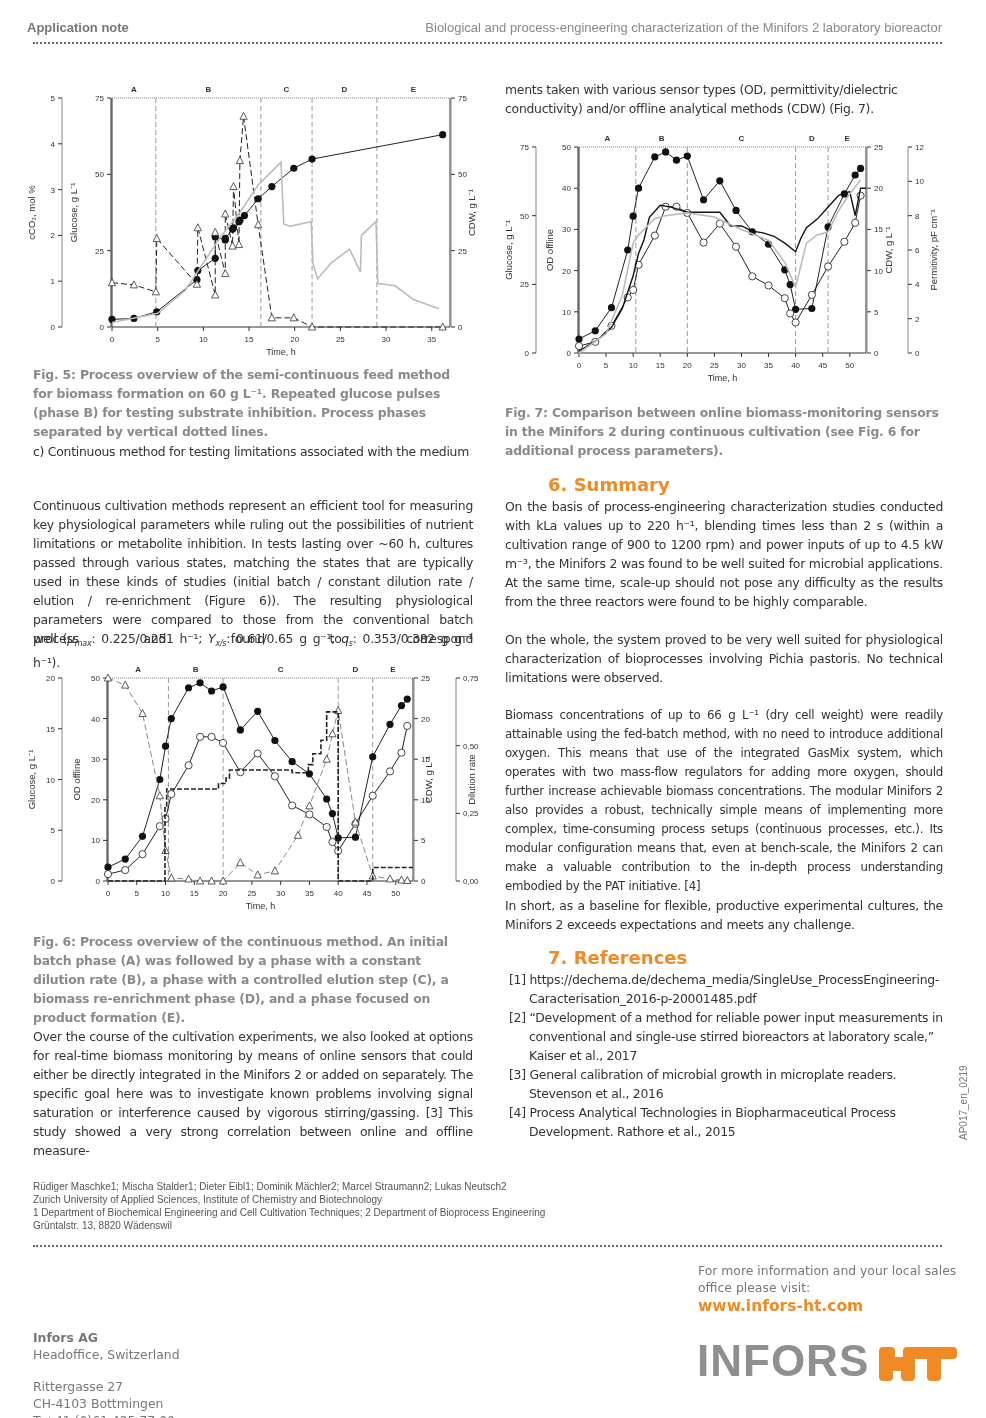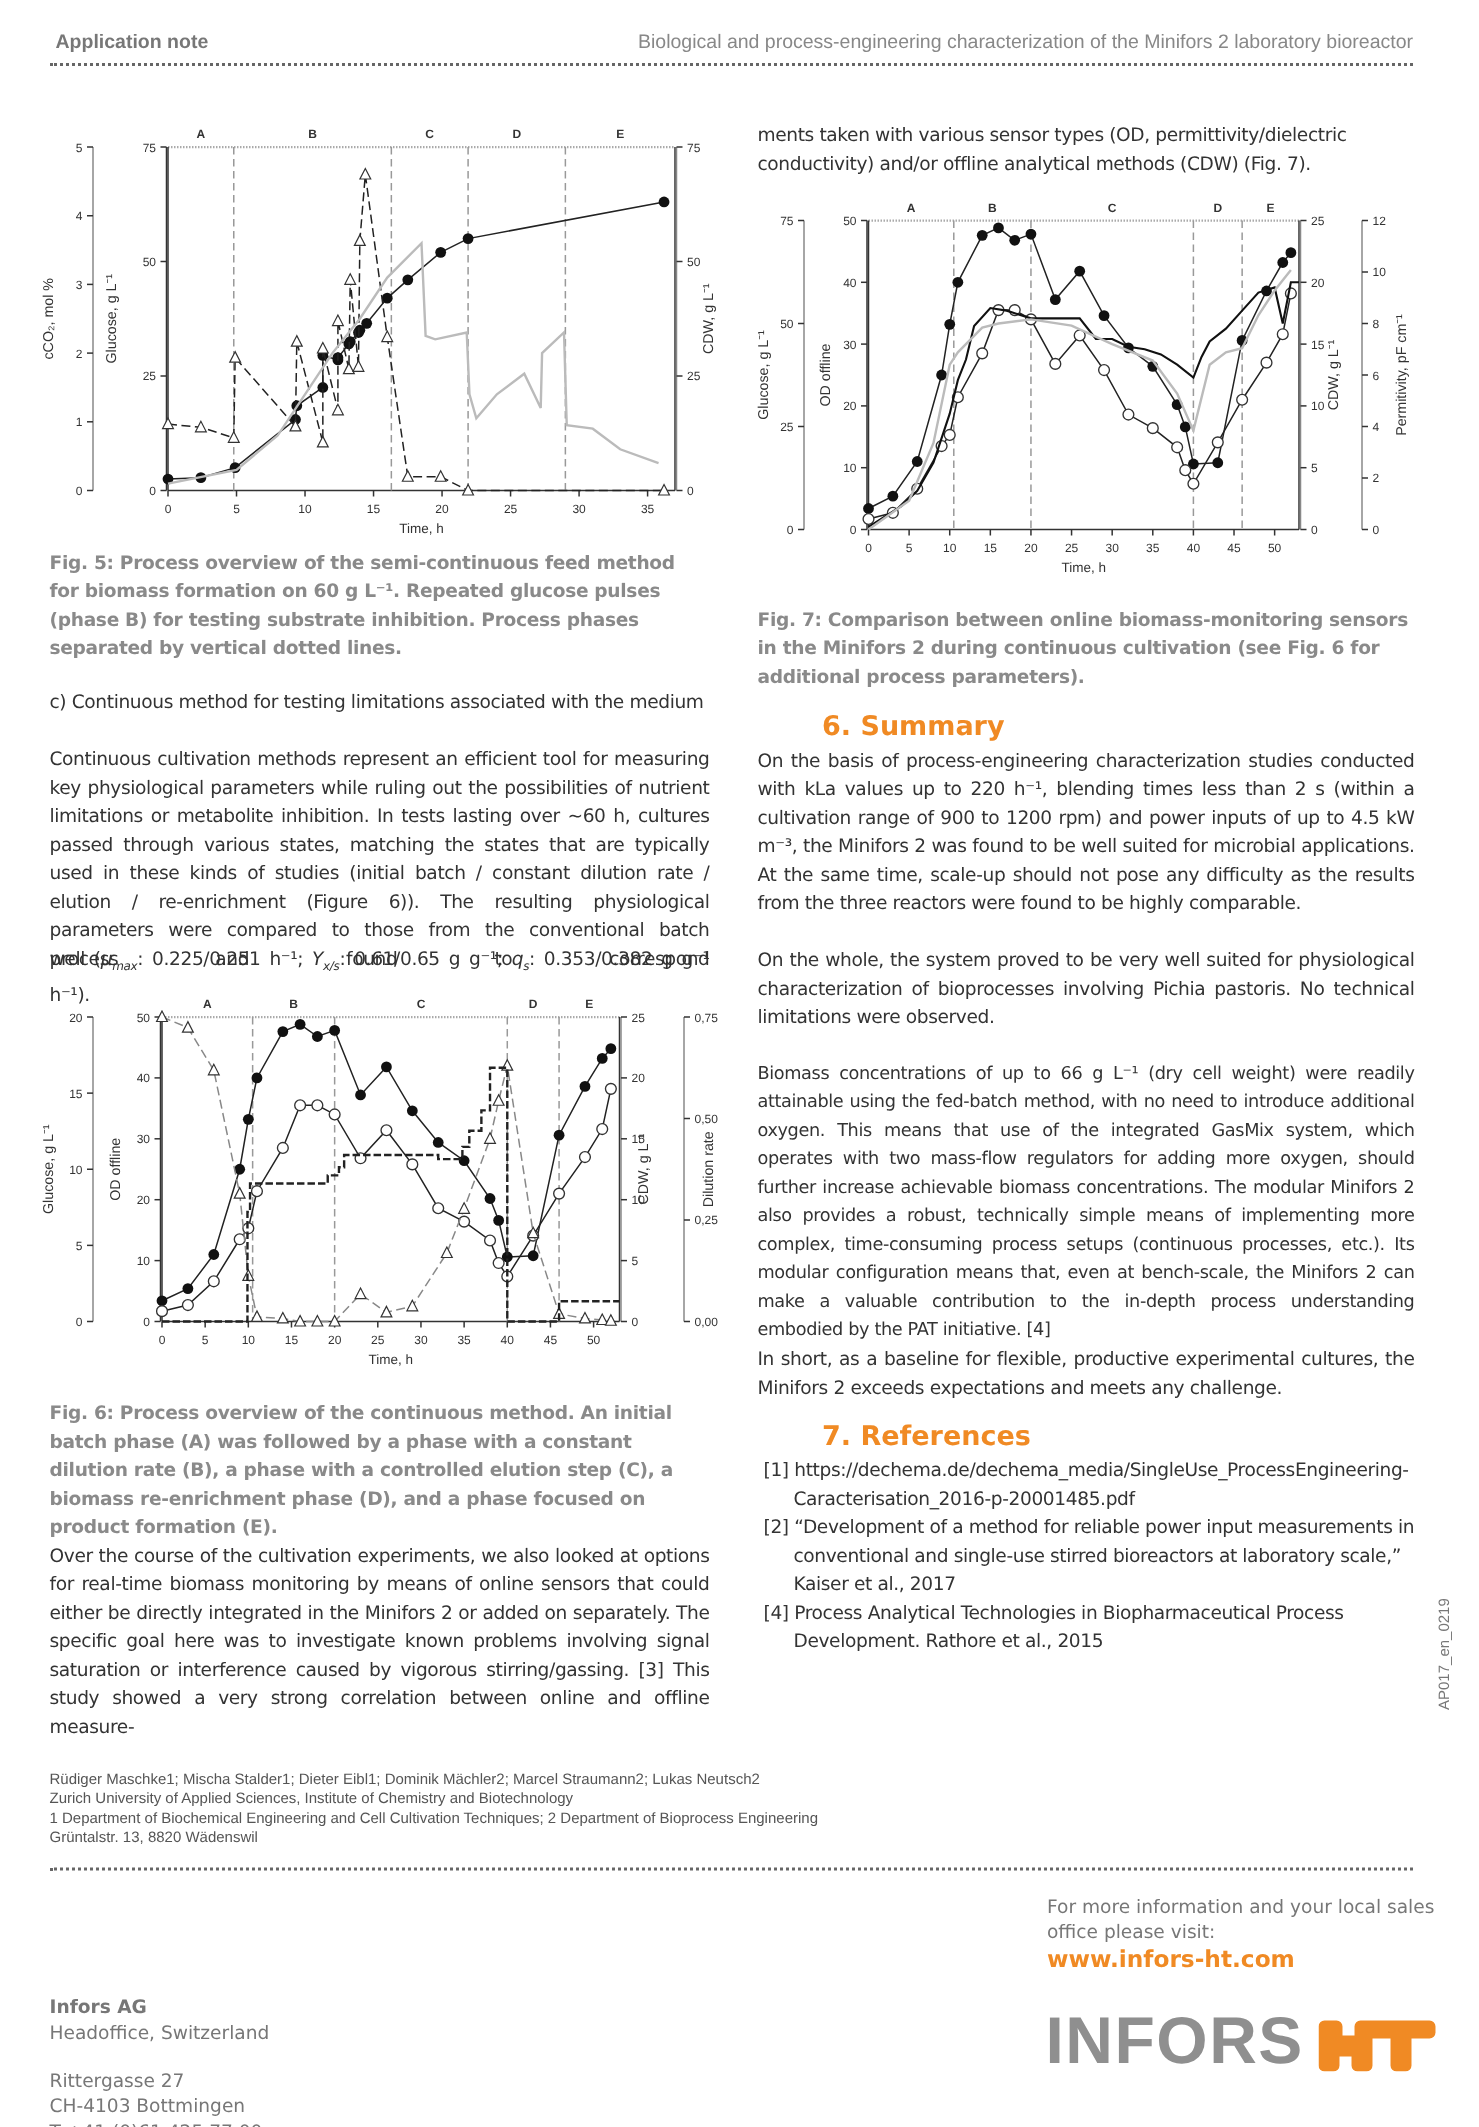--- a/index.html
+++ b/index.html
@@ -1,18 +1,18 @@
 <!DOCTYPE html>
 <html><head>
 <meta charset="utf-8">
 <style>
   html,body{margin:0;padding:0;background:#fff;}
   body{width:986px;height:1418px;position:relative;overflow:hidden;font-family:"DejaVu Sans","Liberation Sans",sans-serif;color:#333;}
   .abs{position:absolute;}
-  .hdr-left{left:37px;top:20px;font-size:13px;font-weight:bold;color:#777;font-family:"Liberation Sans",sans-serif;}
+  .hdr-left{left:27px;top:20px;font-size:13px;font-weight:bold;color:#777;font-family:"Liberation Sans",sans-serif;}
   .hdr-right{right:44px;top:20px;font-size:13px;color:#888;font-family:"Liberation Sans",sans-serif;}
   .dots{height:0;border-top:2px dotted #666;}
   .body-text{font-size:12.4px;line-height:19px;color:#333;text-align:justify;font-family:"DejaVu Sans",sans-serif;letter-spacing:-0.25px;}
   .caption{font-size:12.4px;line-height:19px;font-weight:bold;color:#8a8a8a;font-family:"DejaVu Sans",sans-serif;letter-spacing:-0.2px;}
   .section-h{font-size:18px;font-weight:bold;color:#f08a24;font-family:"DejaVu Sans",sans-serif;margin-left:43px;}
   .refs{font-size:12.4px;line-height:19px;color:#333;font-family:"DejaVu Sans",sans-serif;letter-spacing:-0.25px;}
   .refs .ref{padding-left:20px;text-indent:-20px;}
   .authors{font-size:10px;line-height:13px;color:#555;font-family:"Liberation Sans",sans-serif;}
   .footer-l{font-size:12.4px;line-height:17px;color:#777;font-family:"DejaVu Sans",sans-serif;}
   .footer-r{font-size:12.4px;line-height:17px;color:#777;font-family:"DejaVu Sans",sans-serif;}
@@ -133,21 +133,21 @@
       <polygon points="238.16216216216216,142.71333333333334 234.56216216216217,149.71333333333334 241.76216216216216,149.71333333333334" fill="#fff" stroke="#333" stroke-width="0.8"></polygon>
       <polygon points="251.86486486486487,235.84 248.26486486486488,242.84 255.46486486486486,242.84" fill="#fff" stroke="#333" stroke-width="0.8"></polygon>
       <polygon points="273.7891891891892,235.84 270.18918918918916,242.84 277.3891891891892,242.84" fill="#fff" stroke="#333" stroke-width="0.8"></polygon>
       <polygon points="292.05945945945945,245 288.4594594594594,252 295.65945945945947,252" fill="#fff" stroke="#333" stroke-width="0.8"></polygon>
       <polygon points="422.69189189189194,245 419.0918918918919,252 426.29189189189196,252" fill="#fff" stroke="#333" stroke-width="0.8"></polygon>
       <polyline points="92,244.42 137.67567567567568,235.26 165.0810810810811,212.36 183.35135135135135,184.88 201.6216216216216,157.39999999999998 219.8918918918919,134.5 238.16216216216216,107.02000000000001 261,84.12 263.74054054054056,145.95 270.1351351351351,148.23999999999998 291.1459459459459,143.66000000000003 292.972972972973,184.88 297.5405405405405,200.91 311.2432432432432,184.88 329.51351351351354,171.14 340.4756756756757,194.04 341.3891891891892,157.39999999999998 356.0054054054054,143.66000000000003 357.8324324324325,205.49 375.18918918918916,207.78 393.4594594594595,221.52 419.0378378378378,230.68" fill="none" stroke="#bbbbbb" stroke-width="1.6"></polyline>
     </svg>
 </div>
 <div class="abs caption" style="left:33px;top:365px;width:440px;">Fig. 5: Process overview of the semi-continuous feed method for biomass formation on 60 g L⁻¹. Repeated glucose pulses (phase B) for testing substrate inhibition. Process phases separated by vertical dotted lines.</div>
 
-<div class="abs body-text" style="left:33px;top:458px;width:440px;text-align:left;">c) Continuous method for testing limitations associated with the medium</div>
+<div class="abs body-text" style="left:33px;top:442px;width:440px;text-align:left;">c) Continuous method for testing limitations associated with the medium</div>
 
 <div class="abs body-text" style="left:33px;top:496px;width:440px;text-align-last:justify;">Continuous cultivation methods represent an efficient tool for measuring key physiological parameters while ruling out the possibilities of nutrient limitations or metabolite inhibition. In tests lasting over ~60 h, cultures passed through various states, matching the states that are typically used in these kinds of studies (initial batch / constant dilution rate / elution / re-enrichment (Figure 6)). The resulting physiological parameters were compared to those from the conventional batch process and found to correspond</div>
 <div class="abs body-text" style="left:33px;top:629px;width:440px;">
   <span>well (</span><i>μ</i><sub><i>max</i></sub><span>: 0.225/0.251 h⁻¹; </span><i>Y</i><sub><i>x/s</i></sub><span>: 0.61/0.65 g g⁻¹; </span><i>q</i><sub><i>s</i></sub><span>: 0.353/0.382 g g⁻¹ h⁻¹).</span>
 </div>
 
 <div class="abs" style="left:20px;top:657px;width:460px;height:260px;">
   <svg id="fig6" width="460" height="260">
       <line x1="88" y1="21" x2="393" y2="21" stroke="#aaa" stroke-width="1.5" stroke-dasharray="1,1"></line>
       <line x1="88" y1="21" x2="88" y2="224" stroke="#333" stroke-width="1"></line>
@@ -465,20 +465,21 @@
 <div class="abs section-h" style="left:505px;top:474px;">6. Summary</div>
 <div class="abs body-text" style="left:505px;top:497px;width:438px;">On the basis of process-engineering characterization studies conducted with kLa values up to 220 h⁻¹, blending times less than 2 s (within a cultivation range of 900 to 1200 rpm) and power inputs of up to 4.5 kW m⁻³, the Minifors 2 was found to be well suited for microbial applications. At the same time, scale-up should not pose any difficulty as the results from the three reactors were found to be highly comparable.</div>
 <div class="abs body-text" style="left:505px;top:630px;width:438px;">On the whole, the system proved to be very well suited for physiological characterization of bioprocesses involving Pichia pastoris. No technical limitations were observed.</div>
 <div class="abs body-text" style="left:505px;top:706px;width:438px;font-size:11.8px;">Biomass concentrations of up to 66 g L⁻¹ (dry cell weight) were readily attainable using the fed-batch method, with no need to introduce additional oxygen. This means that use of the integrated GasMix system, which operates with two mass-flow regulators for adding more oxygen, should further increase achievable biomass concentrations. The modular Minifors 2 also provides a robust, technically simple means of implementing more complex, time-consuming process setups (continuous processes, etc.). Its modular configuration means that, even at bench-scale, the Minifors 2 can make a valuable contribution to the in-depth process understanding embodied by the PAT initiative. [4]</div>
 <div class="abs body-text" style="left:505px;top:896px;width:438px;">In short, as a baseline for flexible, productive experimental cultures, the Minifors 2 exceeds expectations and meets any challenge.</div>
 
 <div class="abs section-h" style="left:505px;top:947px;">7. References</div>
 <div class="abs refs" style="left:509px;top:970px;width:436px;">
   <div class="ref">[1] https://dechema.de/dechema_media/SingleUse_ProcessEngineering-Caracterisation_2016-p-20001485.pdf</div>
   <div class="ref">[2] “Development of a method for reliable power input measurements in conventional and single-use stirred bioreactors at laboratory scale,” Kaiser et al., 2017</div>
+  <div class="ref">[3] General calibration of microbial growth in microplate readers. Stevenson et al., 2016</div>
   <div class="ref">[4] Process Analytical Technologies in Biopharmaceutical Process Development. Rathore et al., 2015</div>
 </div>
 
 <div class="abs" style="left:958px;top:1140px;transform:rotate(-90deg);transform-origin:left top;font-size:10px;color:#777;font-family:'Liberation Sans',sans-serif;white-space:nowrap;">AP017_en_0219</div>
 
 <div class="abs authors" style="left:33px;top:1180px;width:600px;">
   <div>Rüdiger Maschke1; Mischa Stalder1; Dieter Eibl1; Dominik Mächler2; Marcel Straumann2; Lukas Neutsch2</div>
   <div>Zurich University of Applied Sciences, Institute of Chemistry and Biotechnology</div>
   <div>1 Department of Biochemical Engineering and Cell Cultivation Techniques; 2 Department of Bioprocess Engineering</div>
   <div>Grüntalstr. 13, 8820 Wädenswil</div>

